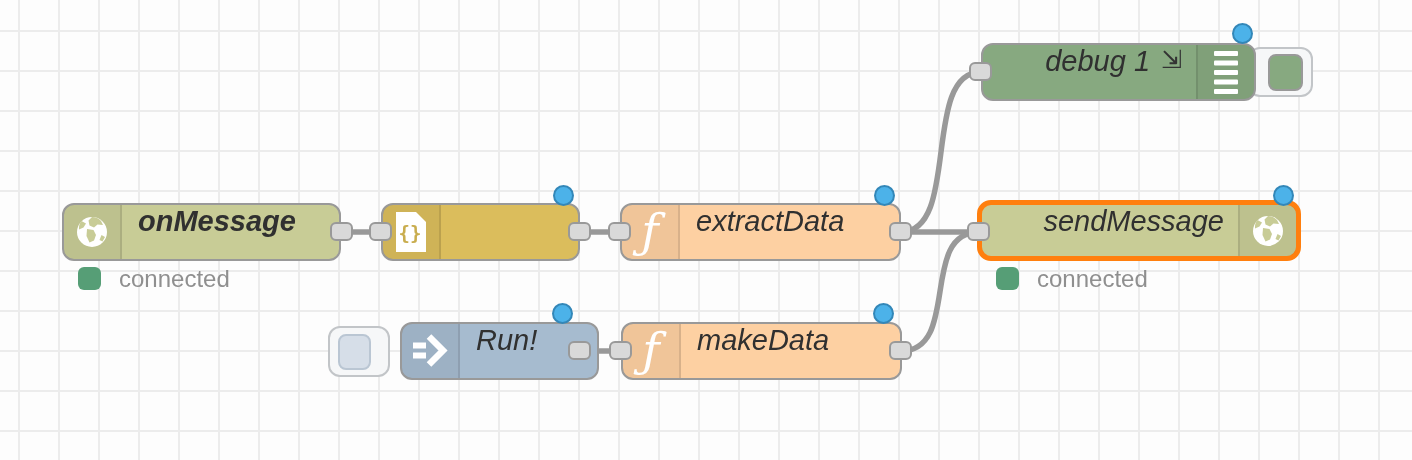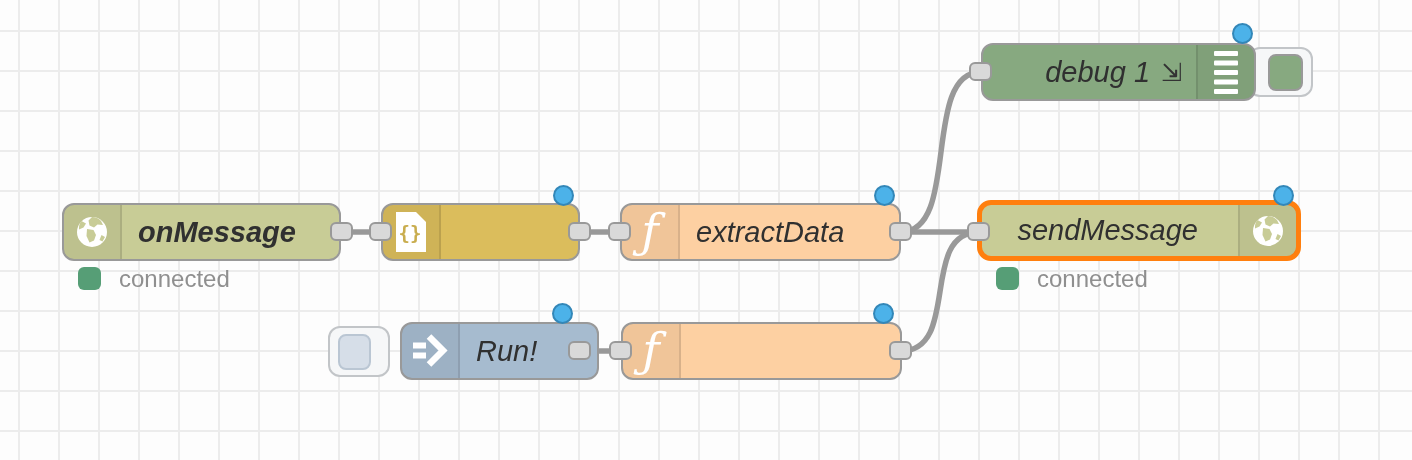--- a/index.html
+++ b/index.html
@@ -21,33 +21,33 @@
     display:flex;align-items:stretch;z-index:3;
   }
   .iconbox{
     width:56px;flex:0 0 56px;position:relative;
     display:flex;align-items:center;justify-content:center;
     background:rgba(0,0,0,0.05);
   }
   .iconbox.left{border-right:2px solid rgba(0,0,0,0.10);border-radius:9px 0 0 9px;}
   .iconbox.right{border-left:2px solid rgba(0,0,0,0.10);border-radius:0 9px 9px 0;}
   .nlabel{
-    flex:1;display:flex;align-items:center;
+    flex:1;display:flex;
     font-size:29px;font-style:italic;color:#303030;
     padding-left:16px;white-space:nowrap;overflow:hidden;
   }
   .nlabel.upright{font-style:normal;}
   .nlabel.right{justify-content:flex-end;padding-left:0;padding-right:14px;}
   .indicator{font-style:normal;font-size:25px;margin-left:11px;color:#333;
     font-family:"DejaVu Sans",sans-serif;}
   .n-onmessage{left:62px;top:203px;width:279px;background:#c8cc96;font-weight:bold;}
   .n-json{left:381px;top:203px;width:199px;background:#dbbd5c;}
   .n-extract{left:620px;top:203px;width:281px;background:#fdd0a2;}
   .n-send{left:977px;top:200px;width:324px;height:61px;background:#c8cc96;
-    border:5px solid #ff7f0e;border-radius:14px;gap:26px;}
+    border:5px solid #ff7f0e;border-radius:14px;}
   .n-send .iconbox.right{border-radius:0 8px 8px 0;}
   .n-debug{left:981px;top:43px;width:275px;background:#87a980;}
   .n-run{left:380px;top:322px;width:199px;background:#a6bbcf;margin-left:20px;}
   .n-make{left:621px;top:322px;width:281px;background:#fdd0a2;}
   .fn-glyph{
     font-family:"DejaVu Serif","Liberation Serif",serif;
     font-style:italic;font-size:47px;color:#fff;line-height:1;
     transform:translateY(-2px);
   }
   .port{
@@ -174,20 +174,21 @@
         <path d="M19 5.5 L33 19.5 L19 33.5" stroke="#ffffff" stroke-width="6.5" fill="none"></path>
       </svg>
     </div>
     <div class="nlabel">Run!</div>
   </div>
 
   <div class="node n-make">
     <div class="iconbox left">
       <span class="fn-glyph">ƒ</span>
     </div>
+    <div class="nlabel">makeData</div>
   </div>
 
   <div class="port" style="left:330px;top:222px;"></div>
   <div class="port" style="left:369px;top:222px;"></div>
   <div class="port" style="left:568px;top:222px;"></div>
   <div class="port" style="left:608px;top:222px;"></div>
   <div class="port" style="left:889px;top:222px;"></div>
   <div class="port" style="left:967px;top:222px;"></div>
   <div class="port" style="left:969px;top:62px;"></div>
   <div class="port" style="left:568px;top:341px;"></div>

